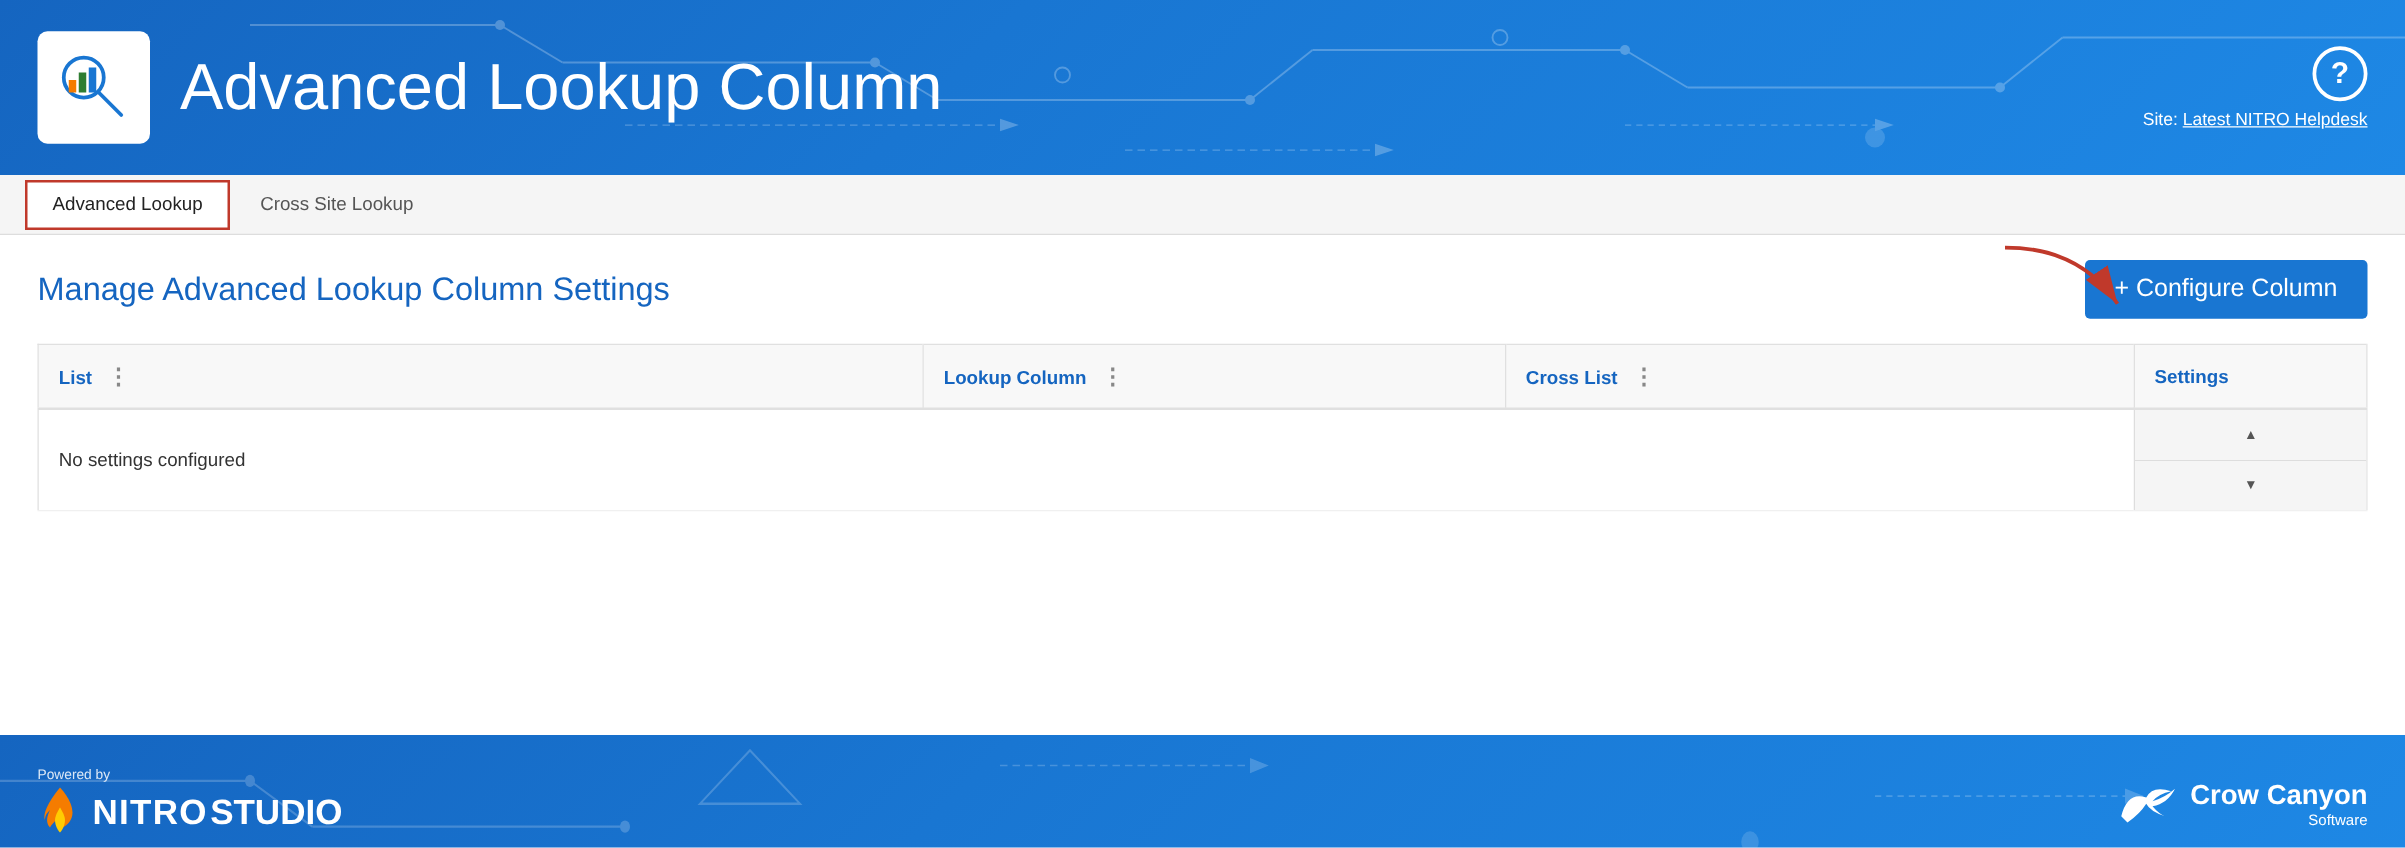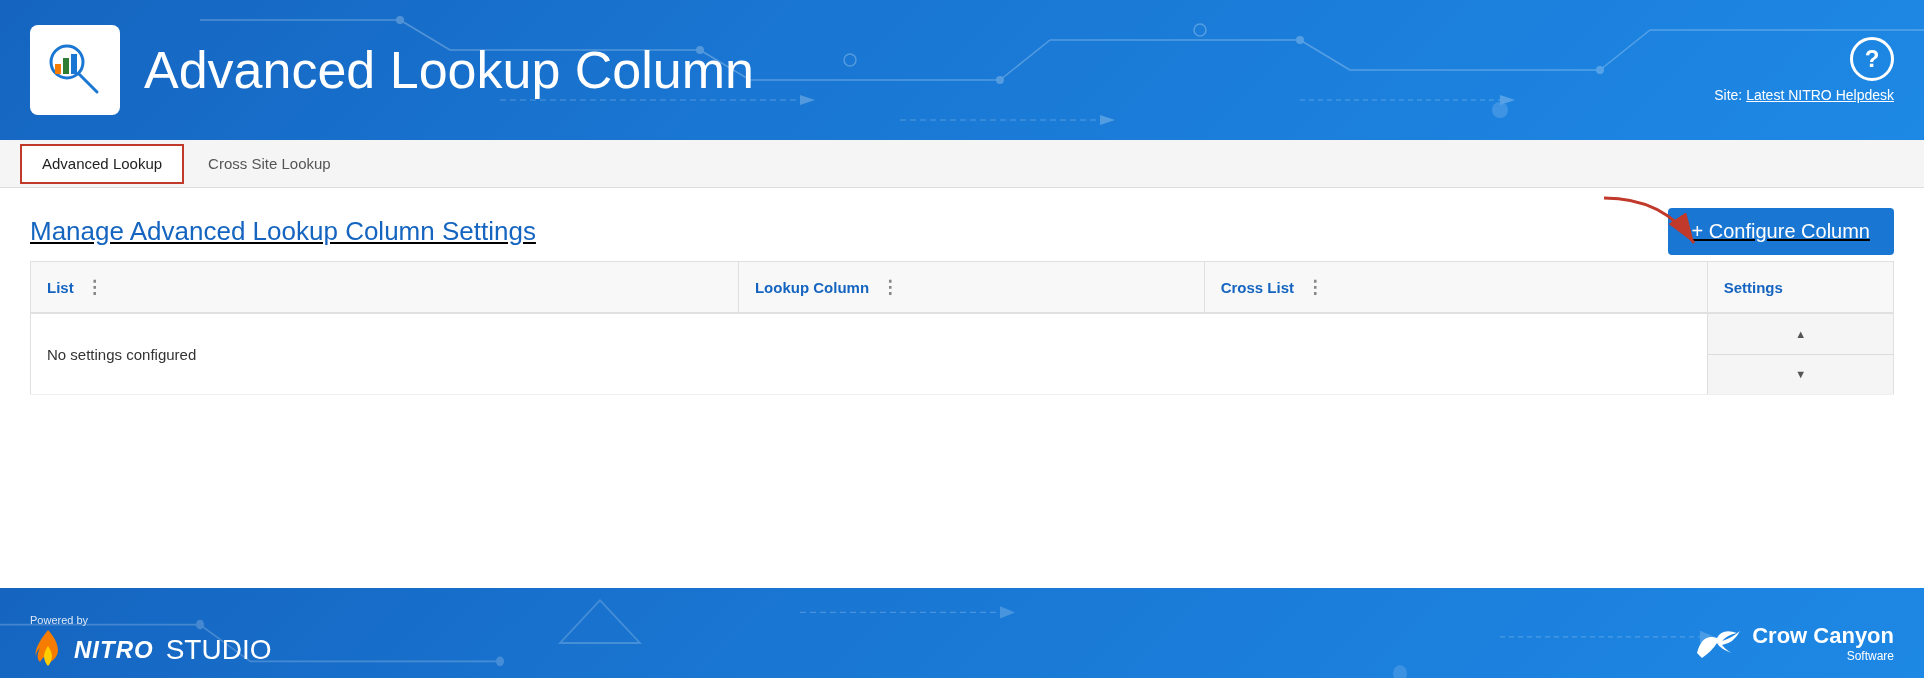--- a/index.html
+++ b/index.html
@@ -96,22 +96,21 @@
     }
     .tab:not(.active) {
       border: none;
       background: transparent;
       color: #555;
     }
     .section-header {
       display: flex;
       align-items: center;
       justify-content: space-between;
-      margin-bottom: 6px;
-      text-decoration: underline;
+      margin-bottom: 20px;
     }
     .section-title {
       color: #1565c0;
       font-size: 26px;
       font-weight: 500;
     }
     .configure-btn {
       background: #1976d2;
       color: white;
       border: none;
@@ -345,22 +344,22 @@
   </svg>
 
   <div class="footer-logo">
     <span class="footer-powered">Powered by</span>
     <div class="footer-nitro">
 
       <svg width="36" height="44" viewBox="0 0 36 44" class="nitro-icon">
         <path d="M18 2 C18 2 28 12 28 22 C28 28 24 32 20 34 C22 30 20 26 18 24 C16 28 12 30 10 34 C6 30 8 24 10 20 C8 22 6 24 6 28 C4 24 8 14 18 2 Z" fill="#f57c00"></path>
         <path d="M18 18 C18 18 22 24 22 28 C22 32 20 36 18 38 C16 36 14 32 14 28 C14 24 18 18 18 18 Z" fill="#ffcc02"></path>
       </svg>
-      <span style="color:white;font-size:24px;font-weight:700;letter-spacing:1px;font-style:italic;">NITRO</span>
-      <span style="color:white;font-size:28px;font-weight:400;margin-left:12px;">STUDIO</span>
+      <span style="color:white;font-size:28px;font-weight:700;letter-spacing:1px;">NITRO</span>
+      <span style="color:white;font-size:28px;font-weight:700;margin-left:2px;">STUDIO</span>
     </div>
   </div>
 
   <div class="footer-crow">
     <div style="display:flex;align-items:center;justify-content:flex-end;">
 
       <svg width="50" height="40" viewBox="0 0 50 40" style="margin-right:10px;">
         <path d="M5 30 Q10 10 25 15 Q30 5 45 10 Q35 12 30 18 Q40 15 48 8 Q42 20 30 22 Q35 28 40 30 Q28 26 25 20 Q20 28 10 35 Z" fill="white"></path>
       </svg>
       <div>

